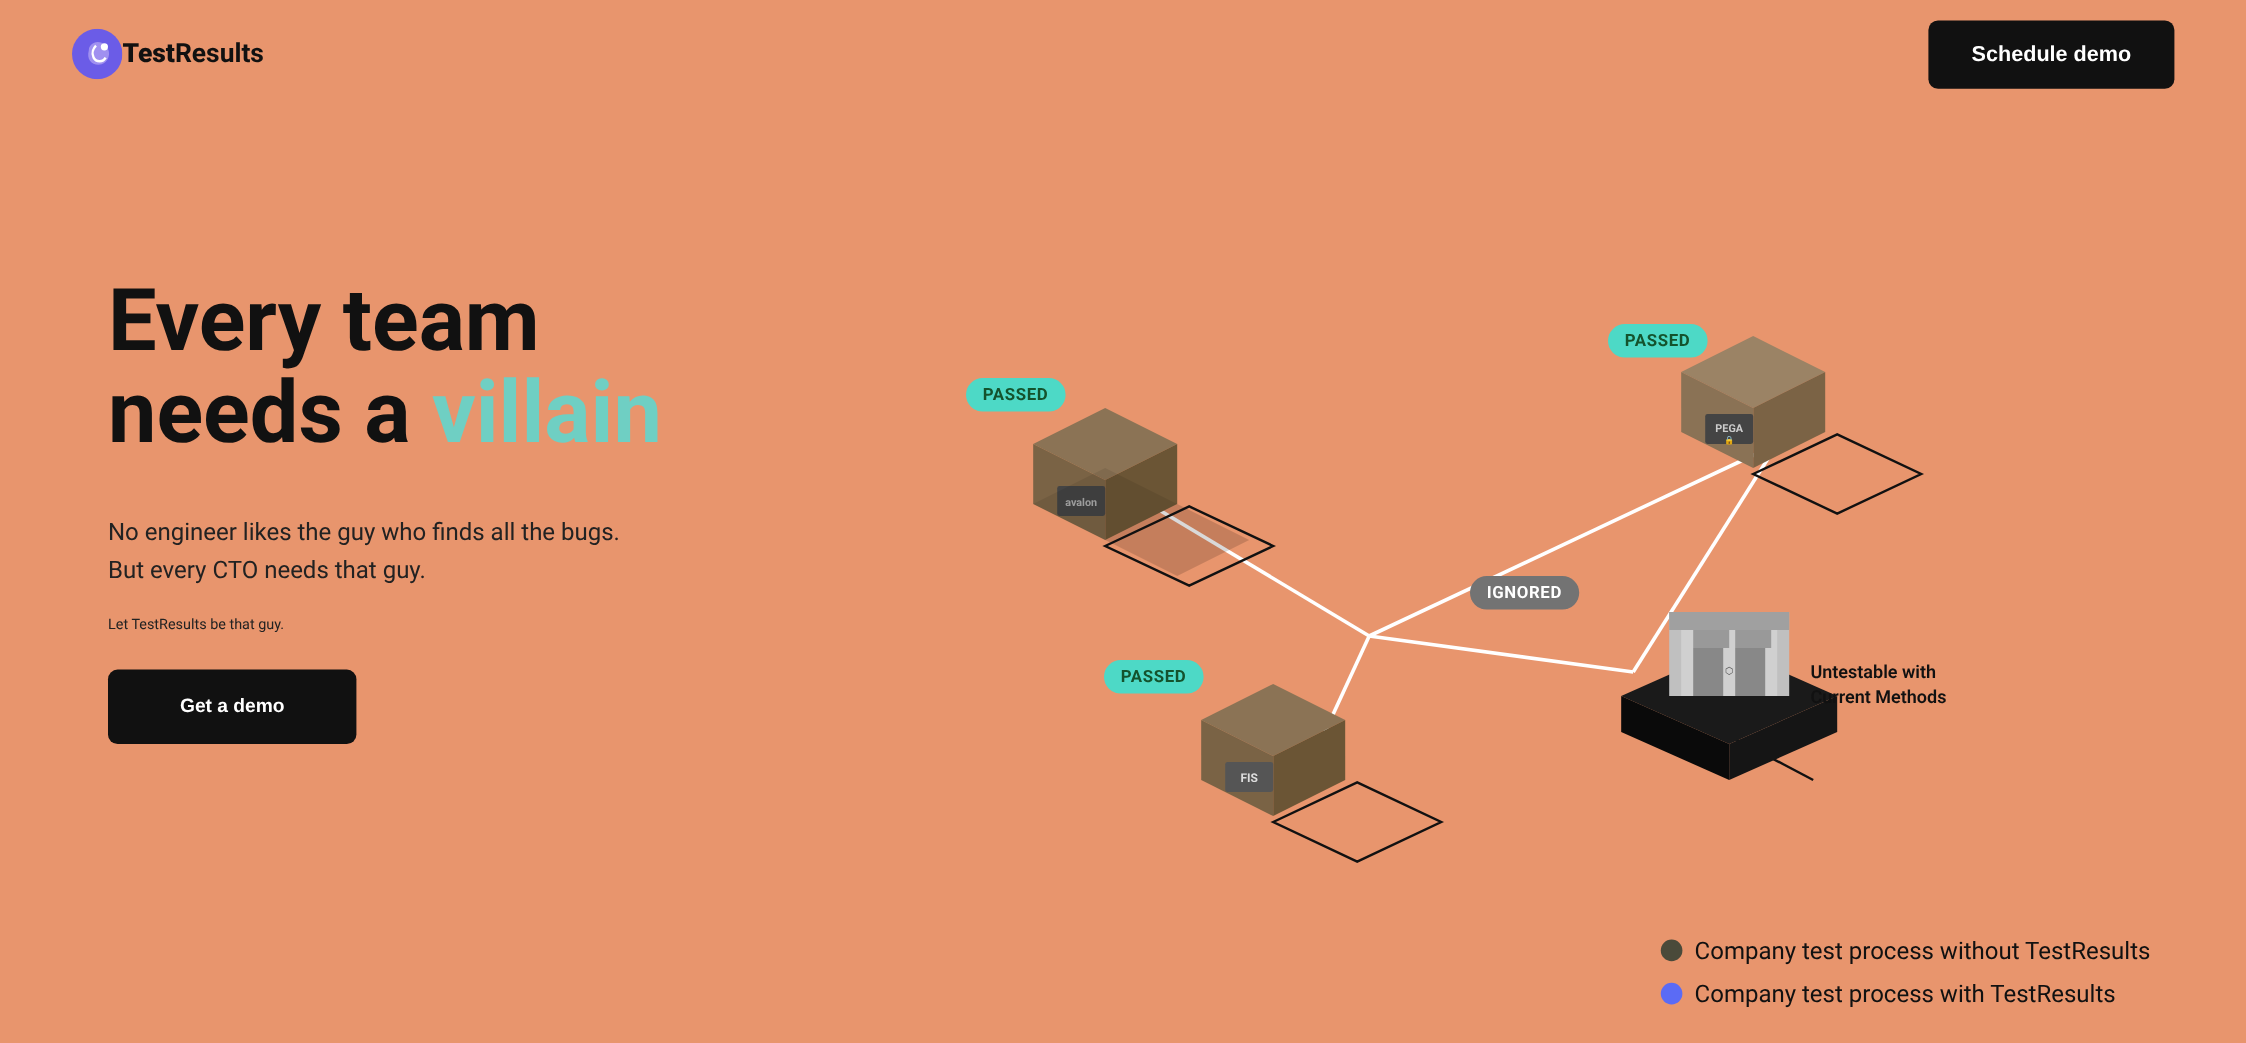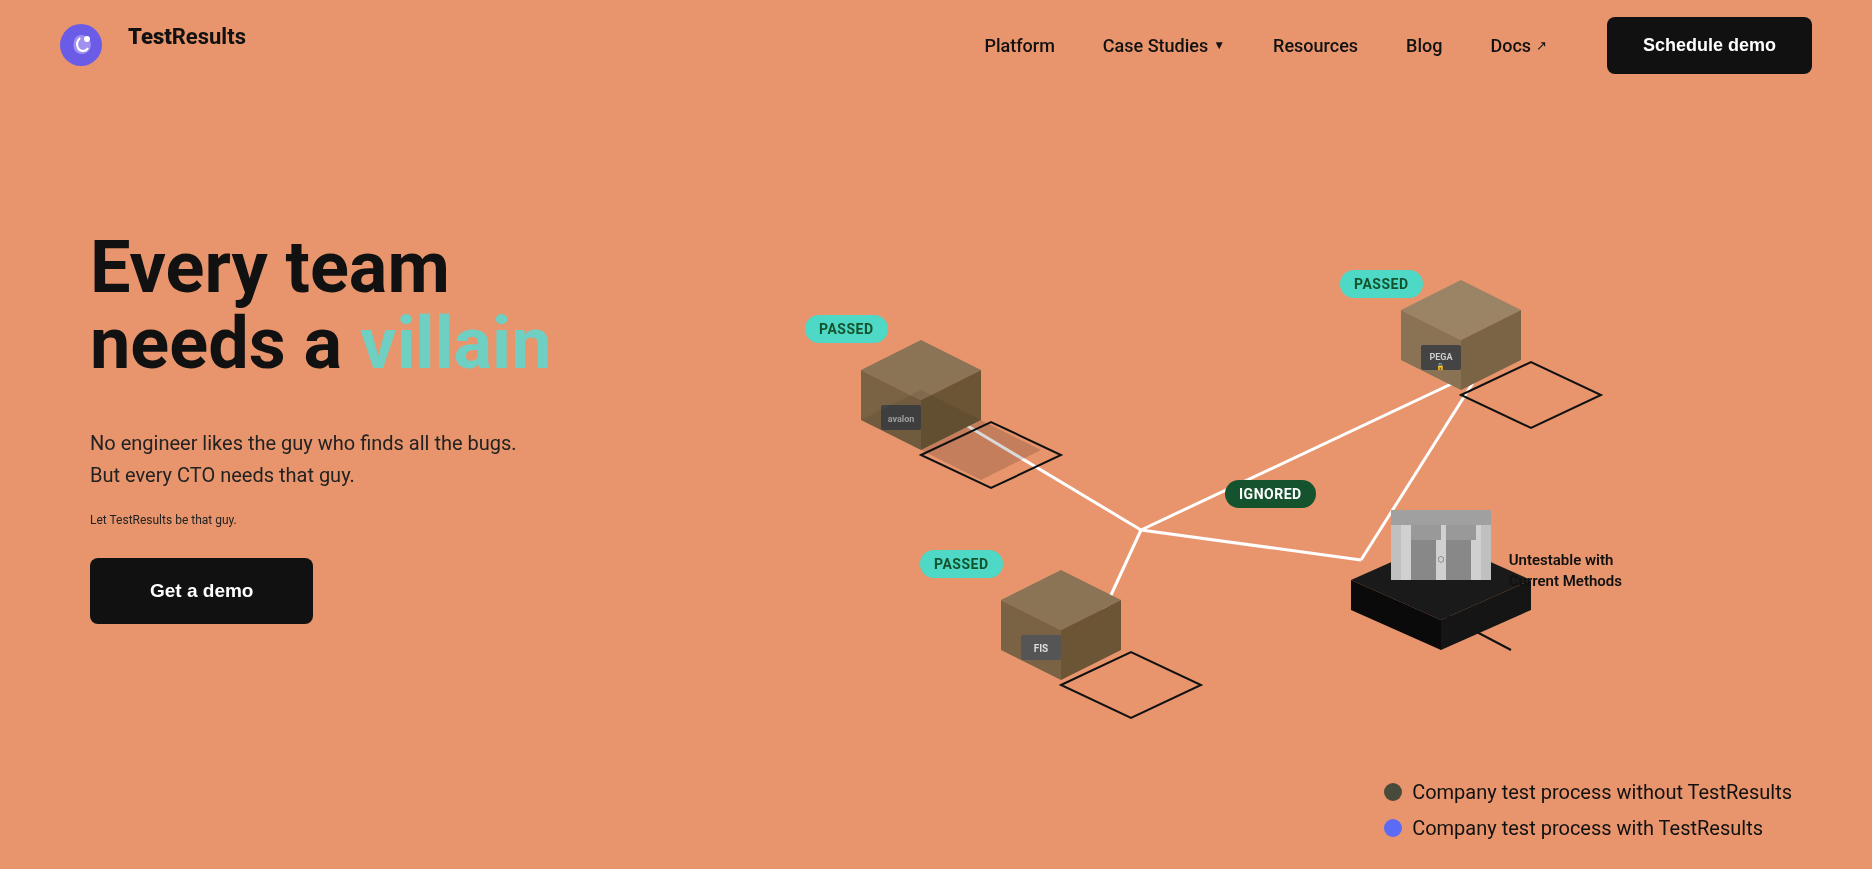--- a/index.html
+++ b/index.html
@@ -20,21 +20,22 @@
     .navbar {
       display: flex;
       align-items: center;
       padding: 0 60px;
       height: 90px;
       background-color: #E8956D;
     }
 
     .logo-area {
       display: flex;
-      gap: 26px;
+      align-items: center;
+      gap: 0;
       margin-right: auto;
     }
 
     .logo-icon {
       width: 42px;
       height: 42px;
     }
 
     .logo-text {
       font-size: 22px;
@@ -125,21 +126,21 @@
       line-height: 1.6;
       margin-bottom: 28px;
       max-width: 440px;
     }
 
     .demo-btn {
       background-color: #111;
       color: #fff;
       border: none;
       padding: 22px 60px;
-      font-size: 19px;
+      font-size: 16px;
       font-weight: 700;
       border-radius: 8px;
       cursor: pointer;
       display: inline-block;
     }
 
     
     .hero-diagram {
       flex: 1;
       position: relative;
@@ -166,21 +167,21 @@
       letter-spacing: 0.5px;
       white-space: nowrap;
     }
 
     .badge-passed {
       background-color: #4DD9C6;
       color: #14532d;
     }
 
     .badge-ignored {
-      background-color: #14532d;
+      background-color: #737373;
       color: #fff;
     }
 
     
     .legend {
       position: absolute;
       bottom: 30px;
       right: 20px;
       display: flex;
       flex-direction: column;
@@ -220,33 +221,20 @@
       <circle cx="21" cy="21" r="21" fill="#6B5CE7"></circle>
       <path d="M14 18 C14 12 22 8 28 14 C34 20 30 30 22 30 C16 30 12 25 14 18Z" fill="#A090F0"></path>
       <path d="M20 14 C18 16 16 20 18 24 C20 28 26 28 28 24" stroke="white" stroke-width="2" fill="none"></path>
       <circle cx="27" cy="15" r="3" fill="white"></circle>
     </svg>
     <span class="logo-text">
       <span class="bold">Test</span><span>Results</span>
     </span>
   </div>
 
-  <div class="nav-links">
-    <a class="nav-link">Platform</a>
-    <a class="nav-link">
-      <span>Case Studies</span>
-      <span class="dropdown-arrow">▼</span>
-    </a>
-    <a class="nav-link">Resources</a>
-    <a class="nav-link">Blog</a>
-    <a class="nav-link">
-      <span>Docs</span>
-      <span class="external-icon">↗</span>
-    </a>
-  </div>
 
   <button class="schedule-btn">Schedule demo</button>
 </nav>
 
 <section class="hero">
   <div class="hero-left">
     <h1 class="hero-title">
       <span>Every team</span><br>
       <span>needs a </span><span class="villain">villain</span>
     </h1>

